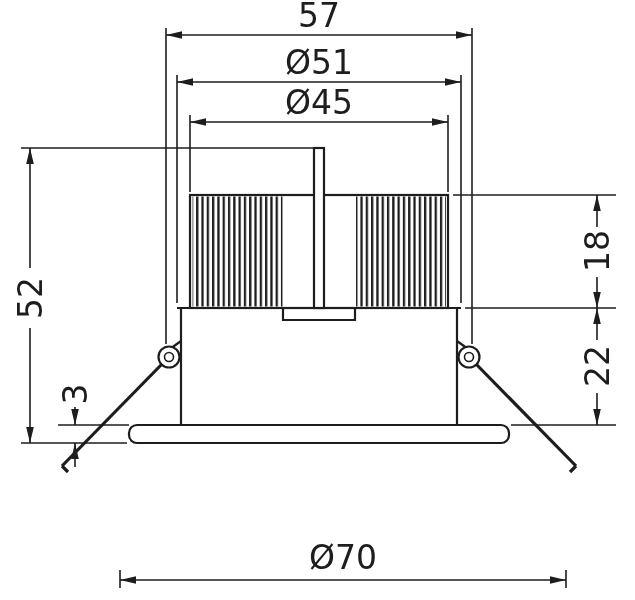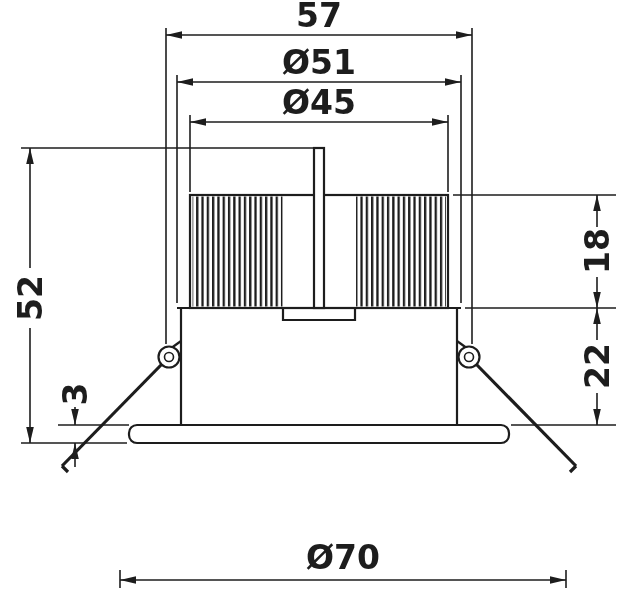--- a/index.html
+++ b/index.html
@@ -3,21 +3,20 @@
 <meta charset="utf-8">
 <style>
   html, body { margin: 0; padding: 0; background: #ffffff; }
   .stage {
     width: 635px;
     height: 600px;
     background: #ffffff;
     position: relative;
     overflow: hidden;
     font-family: "DejaVu Sans", "Liberation Sans", sans-serif;
-    font-weight: bold;
   }
   svg { display: block; }
   text {
     font-family: "DejaVu Sans", "Liberation Sans", sans-serif;
     font-size: 33px;
     fill: currentColor;
     stroke: none;
   }
 </style>
 </head>

